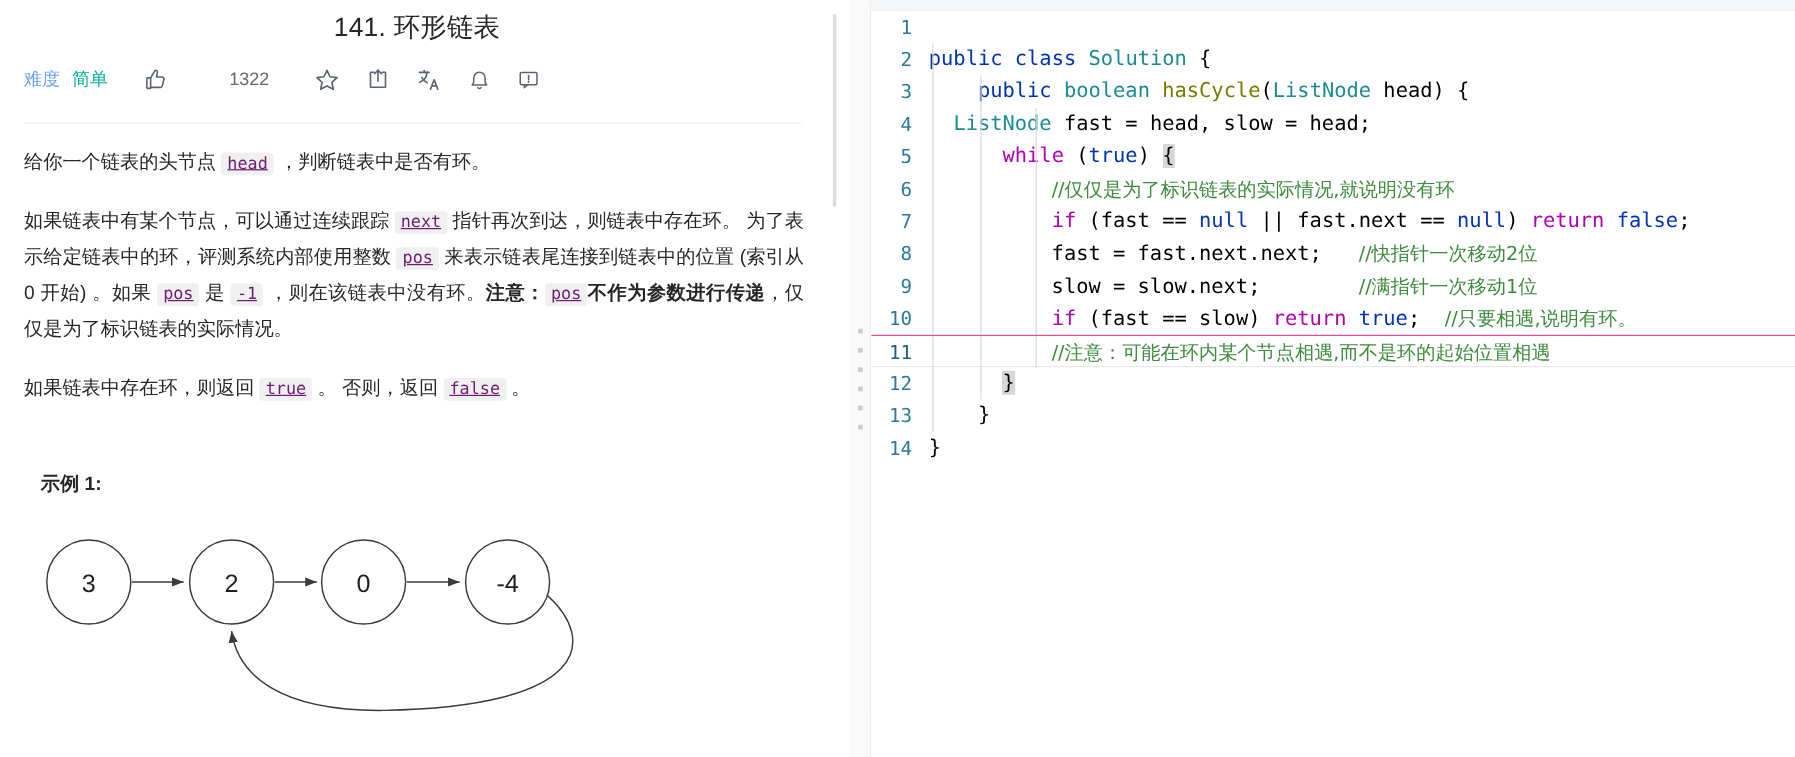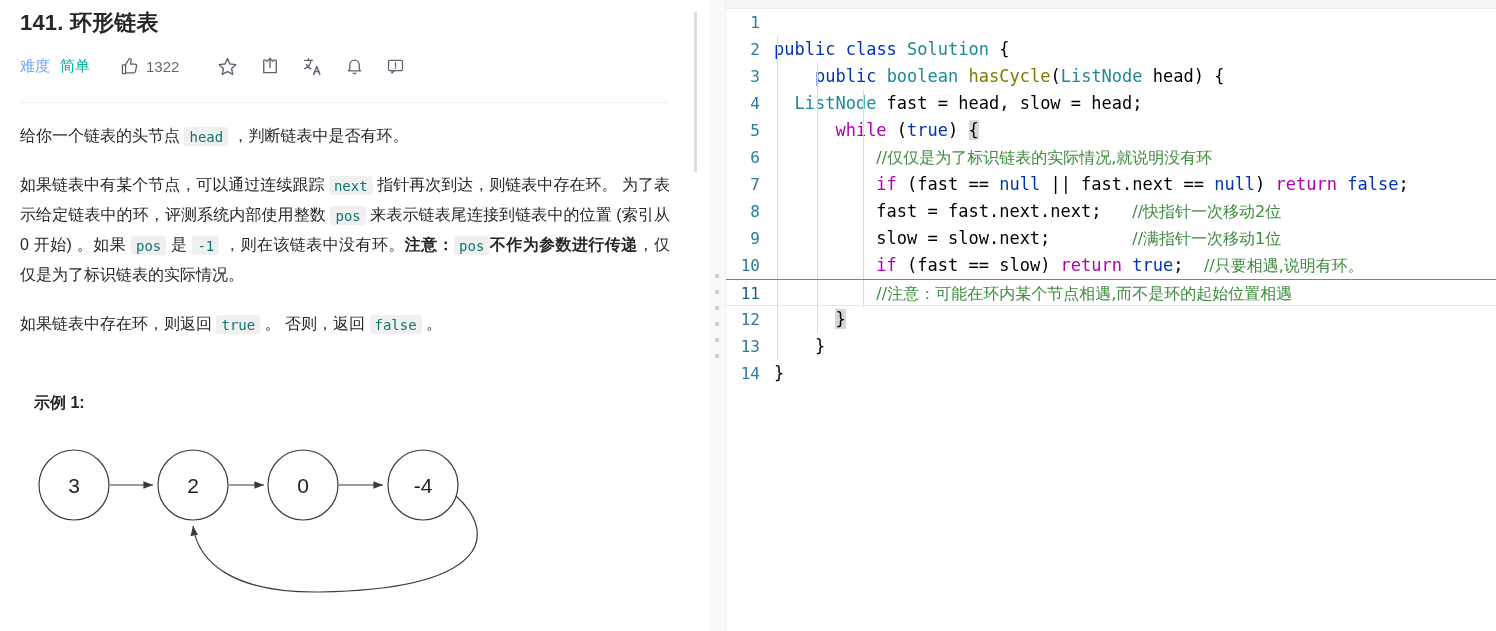--- a/index.html
+++ b/index.html
@@ -16,50 +16,50 @@
     position:absolute;left:0;top:0;width:697px;height:631px;
     background:#ffffff;overflow:hidden;
   }
   #left-scroll{
     position:absolute;left:0;top:0;width:697px;height:631px;
     padding:0;box-sizing:border-box;
   }
   #desc-inner{padding:0 22px 0 20px;}
 
   .q-title{
-    font-size:22px;color:#262626;font-weight:700;
-    margin:6px 0 0 0;line-height:34px;letter-spacing:.2px;
+    font-size:22px;color:#262626;font-weight:400;
+    margin:6px 0 0 0;line-height:34px;letter-spacing:.2px;text-align:center;
   }
 
   .meta-row{
     display:flex;align-items:center;height:40px;margin-top:6px;
     color:#3c3c4399;font-size:15px;
   }
   .meta-label{color:#3b82f6;opacity:.75;font-size:15px;margin-right:10px;}
   .meta-diff{color:#00af9b;font-size:15px;margin-right:30px;}
   .icon-btn{
     display:inline-flex;align-items:center;justify-content:center;
     color:#3c3c4399;margin-right:22px;height:24px;
   }
   .icon-btn svg{display:block;}
   .vote-count{margin-left:7px;font-size:15px;color:#3c3c43;opacity:.78;}
-  .icon-gap{margin-right:38px;}
+  .icon-gap{margin-right:38px;gap:45px;}
 
   .divider{
     height:1px;background:#edeff1;margin:16px 0 18px 0;width:648px;
   }
 
   .para{
     font-size:16px;line-height:30px;color:#262626;
     margin:0 0 19px 0;max-width:650px;text-align:justify;
   }
   code.inl{
     font-family:"DejaVu Sans Mono","Liberation Mono",monospace;
     background:#f0f0f0;border-radius:3px;padding:1.5px 5px;
-    font-size:14px;color:#0f766e;
+    font-size:14px;color:#701a75;text-decoration:underline;
   }
   b.strong{font-weight:700;color:#262626;}
 
   .ex-title{
     font-size:16px;font-weight:700;color:#262626;
     margin:54px 0 0 14px;
   }
 
   .diagram{margin-top:20px;}
 

